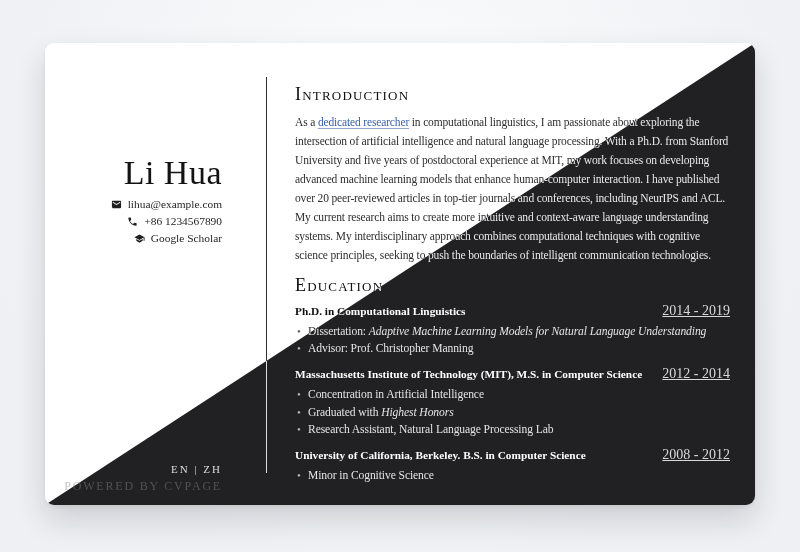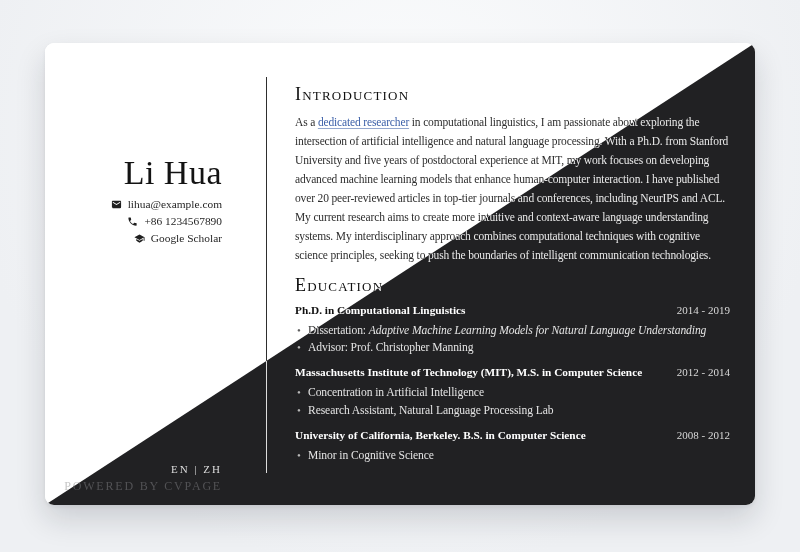--- a/index.html
+++ b/index.html
@@ -63,21 +63,21 @@
   .dark .summary { color: #e9e9e9; }
   .link { color: #3c60a8; text-decoration-thickness: 1px; text-underline-offset: 2px; text-decoration-color: rgba(60,96,168,.55); text-align: right; }
   .dark .link { color: #9db4e0; }
 
   .sec-education { margin-top: 8px; }
   .entry { margin-top: 8px; }
   .entry:first-of-type { margin-top: 4px; }
   .entry-head { display: flex; align-items: baseline; line-height: 17px; margin-bottom: 3px; }
   .entry-title { font-weight: bold; font-size: 11.3px; white-space: nowrap; color: #111; }
   .dark .entry-title { color: #ffffff; }
-  .entry-date { margin-left: auto; padding-left: 6px; font-size: 11px; color: #4e4e4e; white-space: nowrap; }
+  .entry-date { margin-left: auto; padding-left: 6px; font-size: 14px; color: #4e4e4e; white-space: nowrap; text-decoration: underline; }
   .dark .entry-date { color: #d9d9d9; }
 
   .bullets { list-style: none; }
   .bullets li {
     position: relative; padding-left: 13px;
     font-size: 11.6px; line-height: 17.2px; letter-spacing: -0.1px; color: #2e2e2e;
   }
   .dark .bullets li { color: #e4e4e4; }
   .bullets li::before { content: "•"; position: absolute; left: 2px; top: 0; font-size: 11px; color: #5e5e5e; }
   .dark .bullets li::before { color: #b9b9b9; }
@@ -240,20 +240,21 @@
             </ul>
           </div>
 
           <div class="entry">
             <div class="entry-head">
               <span class="entry-title">Massachusetts Institute of Technology (MIT), M.S. in Computer Science</span>
               <span class="entry-date">2012 - 2014</span>
             </div>
             <ul class="bullets">
               <li><span class="bb"></span><span>Concentration in Artificial Intelligence</span><span class="bi"></span><span></span></li>
+              <li><span class="bb"></span><span>Graduated with </span><span class="bi">Highest Honors</span><span></span></li>
               <li><span class="bb"></span><span>Research Assistant, Natural Language Processing Lab</span><span class="bi"></span><span></span></li>
             </ul>
           </div>
 
           <div class="entry">
             <div class="entry-head">
               <span class="entry-title">University of California, Berkeley. B.S. in Computer Science</span>
               <span class="entry-date">2008 - 2012</span>
             </div>
             <ul class="bullets">

